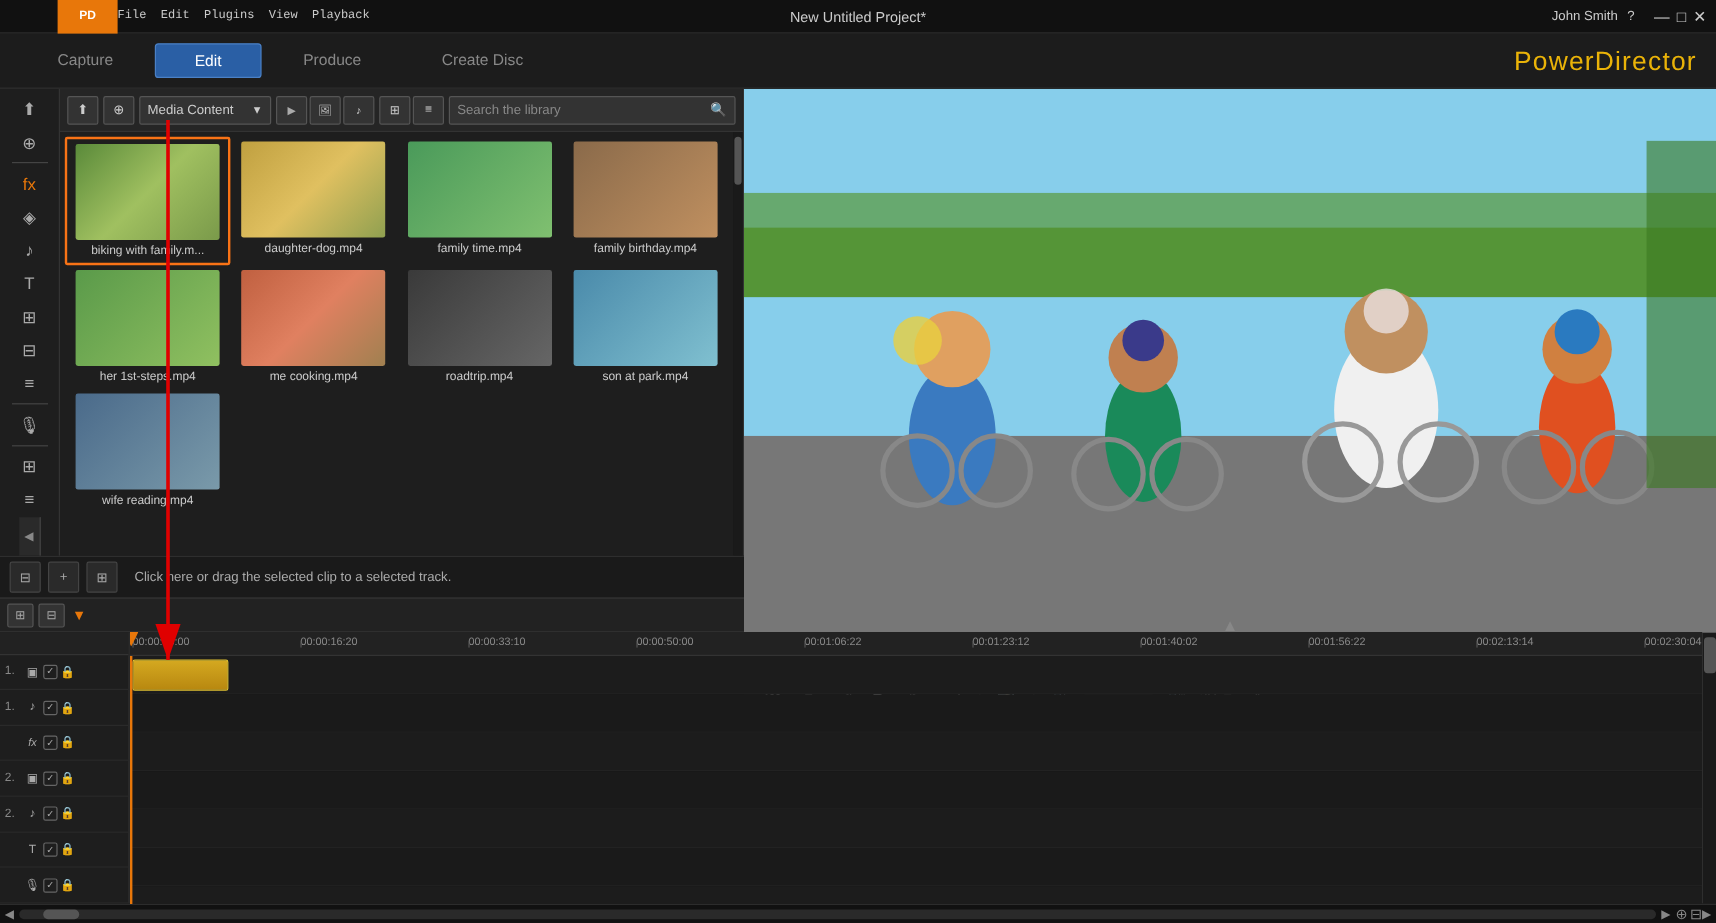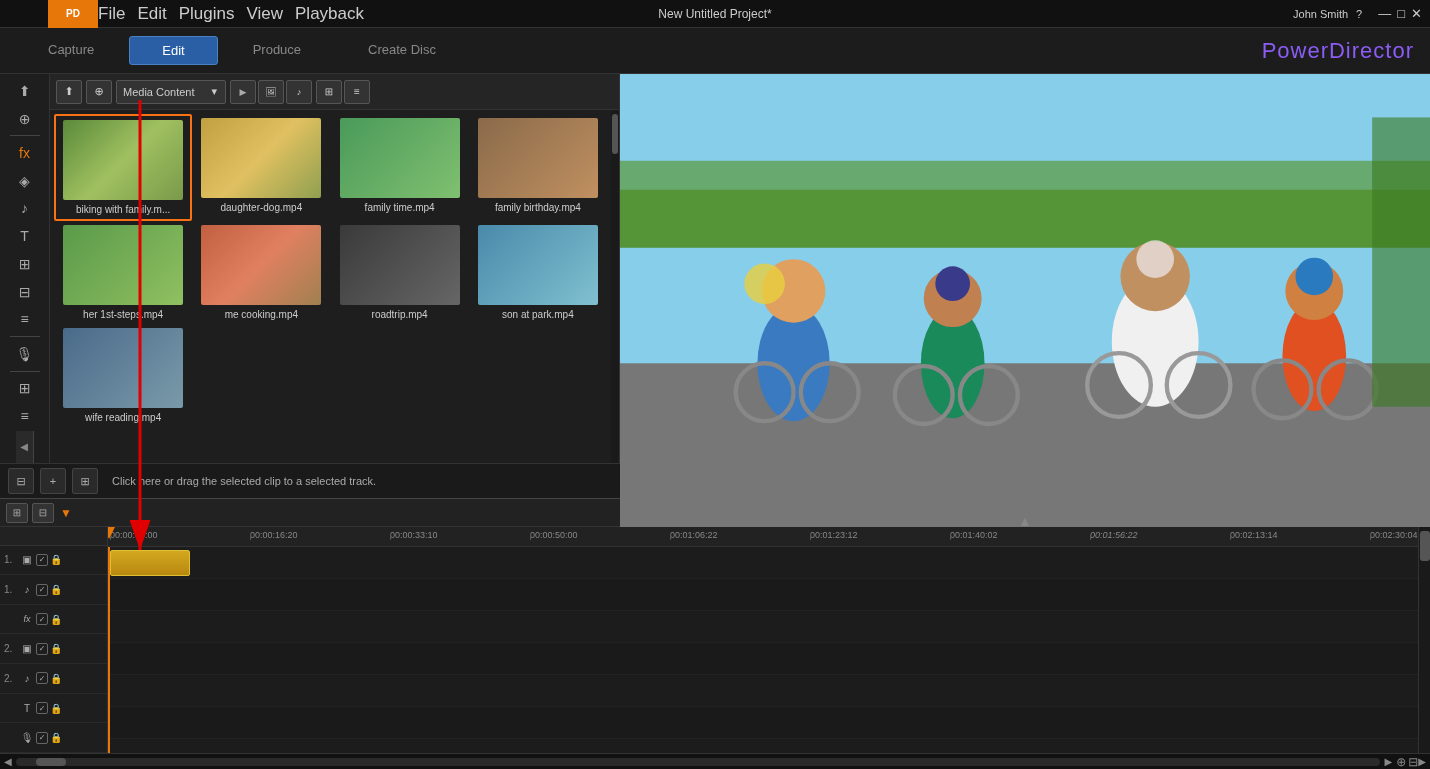--- a/index.html
+++ b/index.html
@@ -23,23 +23,24 @@
       justify-content: space-between;
       padding: 0 8px;
       border-bottom: 1px solid #333;
     }
     #title-bar .menu-items {
       display: flex;
       gap: 12px;
       align-items: center;
     }
     #title-bar .menu-items span {
-      font-size: 17px;
+      font-size: 10px;
       color: #ccc;
       cursor: pointer;
+      font-family: Liberation Mono, monospace;
     }
     #title-bar .title-center {
       font-size: 12px;
       color: #ccc;
       position: absolute;
       left: 50%;
       transform: translateX(-50%);
     }
     #title-bar .title-right {
       display: flex;
@@ -95,21 +96,21 @@
     .mode-tab.active {
       background: #2a5fa5;
       color: white;
       border: 1px solid #4a80c5;
     }
     .mode-tab.inactive {
       color: #888;
     }
     .brand-title {
       font-size: 22px;
-      color: #8b5cf6;
+      color: #eab308;
       font-weight: 300;
       letter-spacing: 1px;
     }
 
     
     #main-area {
       display: flex;
       height: calc(769px - 74px - 270px);
     }
 
@@ -702,20 +703,24 @@
       </div>
       <div class="media-filter-btns">
         <div class="filter-btn" style="font-size:9px;color:#aaa;">▶</div>
         <div class="filter-btn" style="font-size:9px;">🖼</div>
         <div class="filter-btn" style="font-size:9px;">♪</div>
       </div>
       <div class="view-btns">
         <div class="filter-btn">⊞</div>
         <div class="filter-btn">≡</div>
       </div>
+      <div class="search-bar">
+        <span>Search the library</span>
+        <span style="margin-left:auto;">🔍</span>
+      </div>
     </div>
     <div style="display:flex;flex:1;overflow:hidden;">
       <div id="media-grid">
 
       <div class="media-item selected">
     <div class="media-thumb thumb-bike">
       <div class="media-thumb-img"></div>
     </div>
     <div class="media-label">biking with family.m...</div>
   </div>
@@ -917,21 +922,21 @@
     <div id="timeline-tracks" style="position:relative;">
 
       <div id="timescale">
         <span class="time-mark" style="left:2px;">00:00:00:00</span>
         <span class="time-mark" style="left:142px;">00:00:16:20</span>
         <span class="time-mark" style="left:282px;">00:00:33:10</span>
         <span class="time-mark" style="left:422px;">00:00:50:00</span>
         <span class="time-mark" style="left:562px;">00:01:06:22</span>
         <span class="time-mark" style="left:702px;">00:01:23:12</span>
         <span class="time-mark" style="left:842px;">00:01:40:02</span>
-        <span class="time-mark" style="left:982px;font-style:italic;">00:01:56:22</span>
+        <span class="time-mark" style="left:982px;">00:01:56:22</span>
         <span class="time-mark" style="left:1122px;">00:02:13:14</span>
         <span class="time-mark" style="left:1262px;">00:02:30:04</span>
       </div>
 
       <div id="track-content" style="position:relative;">
 
         <div class="track-row">
           <div class="timeline-clip" style="left:2px;width:80px;"></div>
         </div>
 

